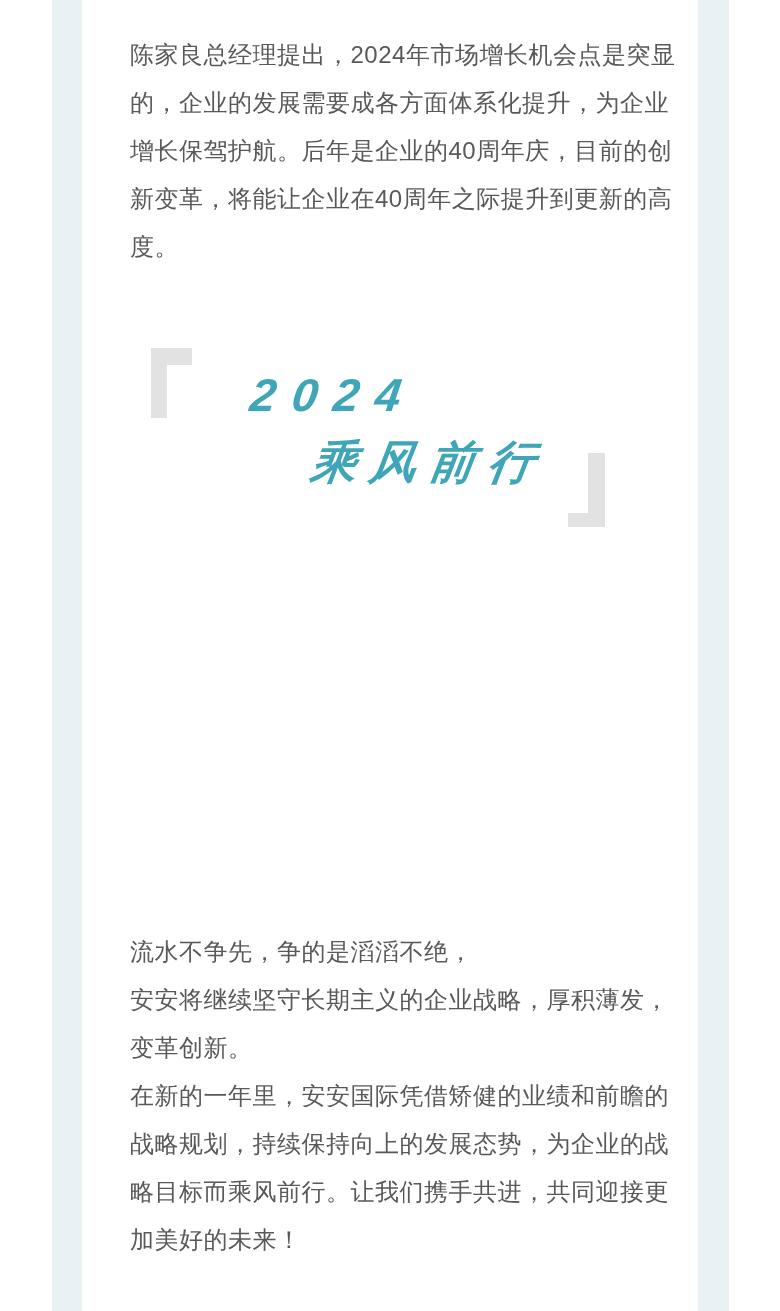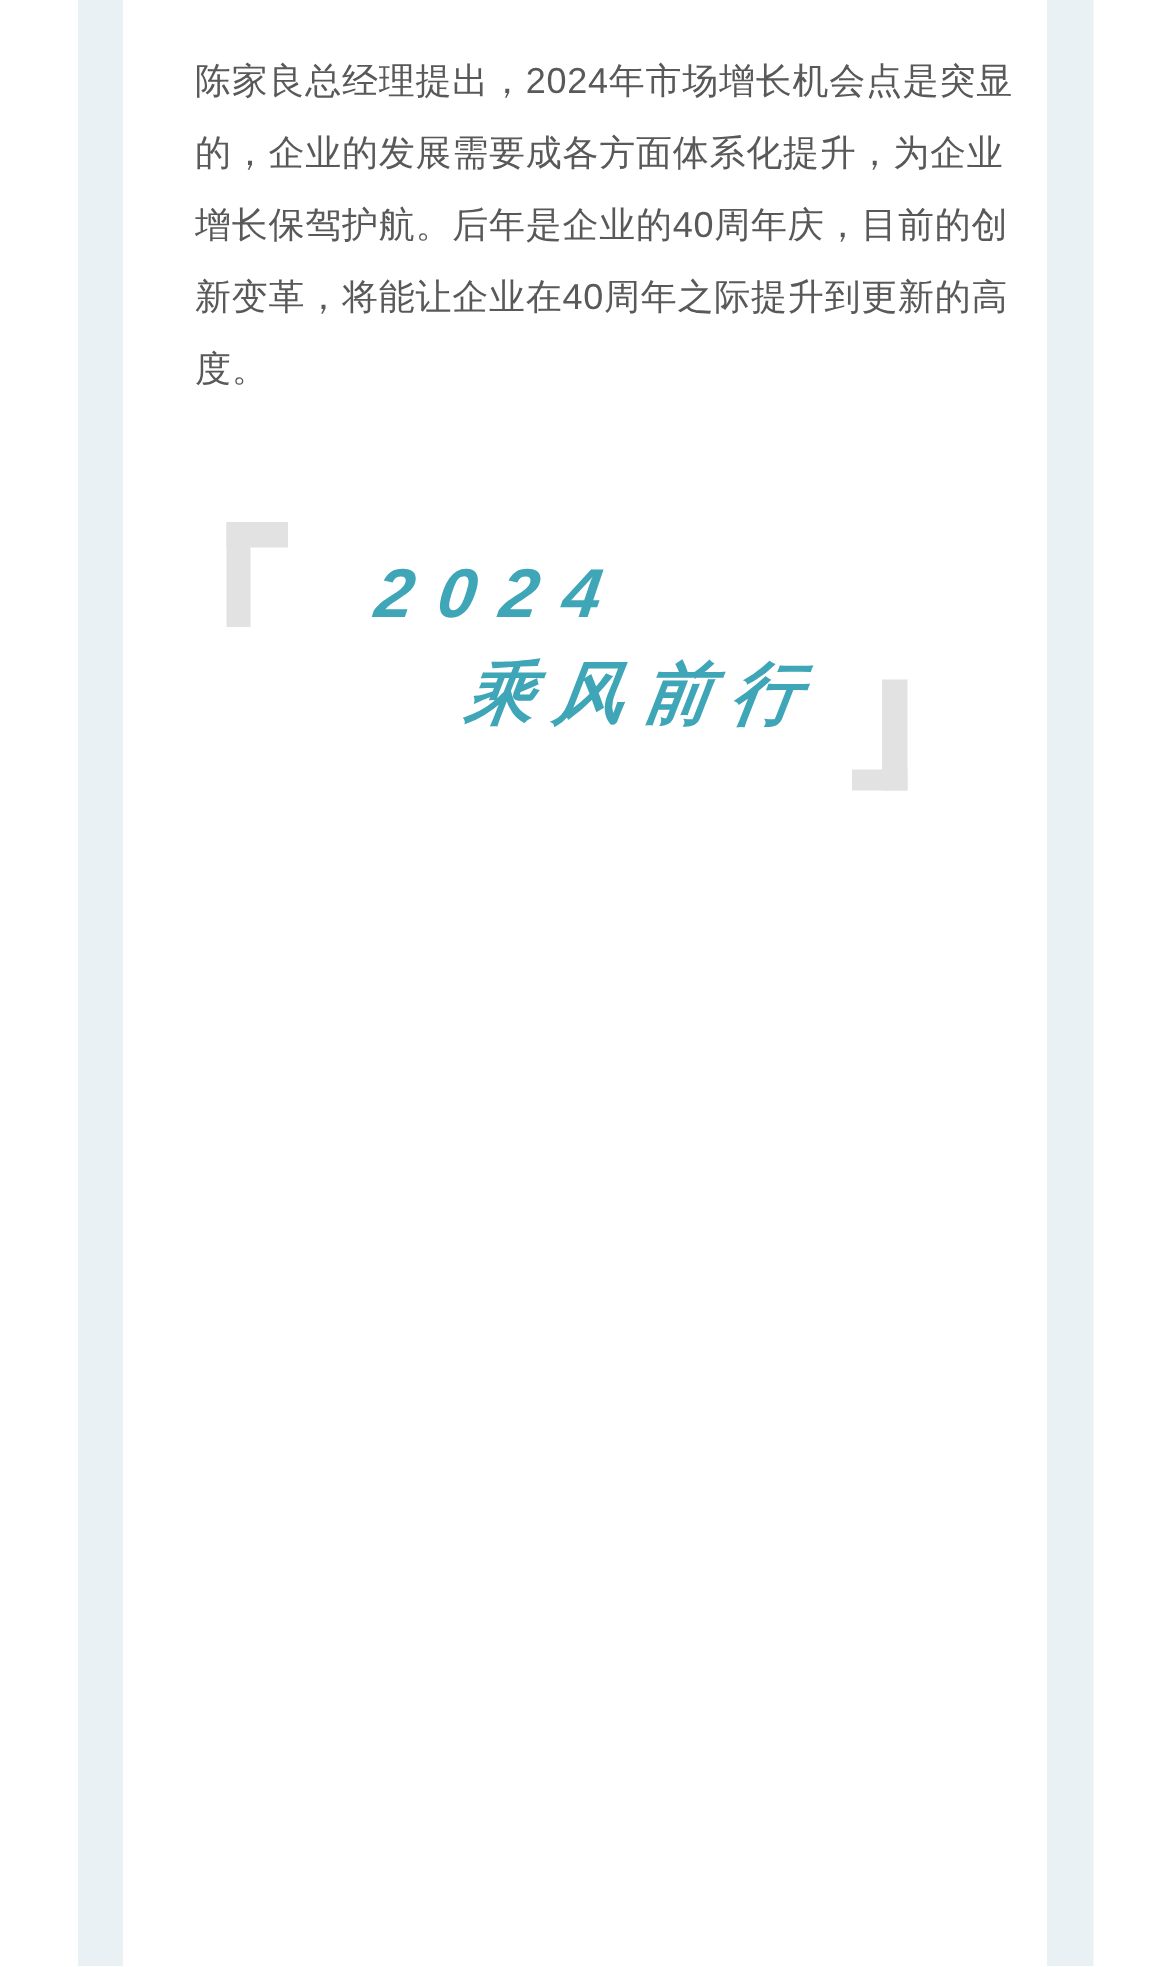--- a/index.html
+++ b/index.html
@@ -78,14 +78,21 @@
 度。</p>
 
   <div class="heading-block">
     <div class="bracket bracket-tl"></div>
     <div class="heading-year">2024</div>
     <div class="heading-slogan">乘风前行</div>
     <div class="bracket bracket-br"></div>
   </div>
 
 
+  <p class="para para-closing">流水不争先，争的是滔滔不绝，
+安安将继续坚守长期主义的企业战略，厚积薄发，
+变革创新。
+在新的一年里，安安国际凭借矫健的业绩和前瞻的
+战略规划，持续保持向上的发展态势，为企业的战
+略目标而乘风前行。让我们携手共进，共同迎接更
+加美好的未来！</p>
 
 </div>
 
 </body></html>

